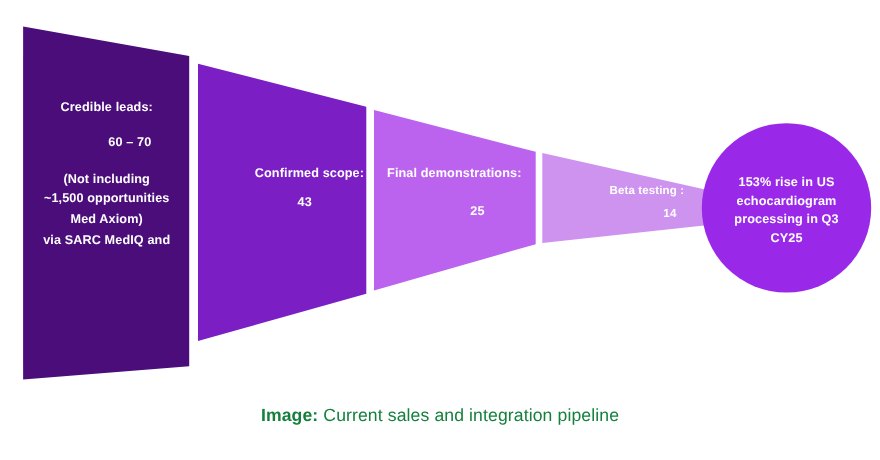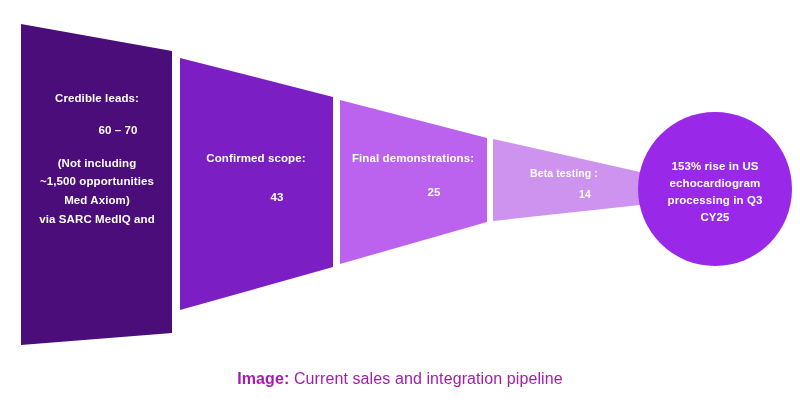--- a/index.html
+++ b/index.html
@@ -58,37 +58,38 @@
     line-height: 1.62;
   }
 
   
   #label-stage-2 {
     left: 181px;
     top: 150px;
     width: 150px;
     font-size: 11.5px;
   }
-  #label-stage-2 .title-line { margin-bottom: 21px; }
+  #label-stage-2 .title-line { margin-bottom: 8px; text-align: right; }
 
   
   #label-stage-3 {
     left: 338px;
     top: 150px;
     width: 150px;
     font-size: 11.5px;
   }
   #label-stage-3 .title-line { margin-bottom: 16px; }
 
   
   #label-stage-4 {
     left: 494px;
     top: 165px;
     width: 140px;
     font-size: 10.5px;
+    padding-left: 24px;
   }
   #label-stage-4 .title-line { margin-bottom: 5px; }
 
   
   #label-callout {
     left: 645px;
     top: 142px;
     width: 140px;
     font-size: 11.5px;
     line-height: 1.48;
@@ -96,21 +97,21 @@
   }
 
   
   #caption {
     position: absolute;
     left: 0;
     top: 370px;
     width: 800px;
     text-align: center;
     font-size: 16px;
-    color: #a21caf;
+    color: #15803d;
     letter-spacing: 0.1px;
   }
   #caption .caption-prefix {
     font-weight: bold;
   }
   #caption .caption-text {
     font-weight: normal;
   }
 </style>
 </head>

